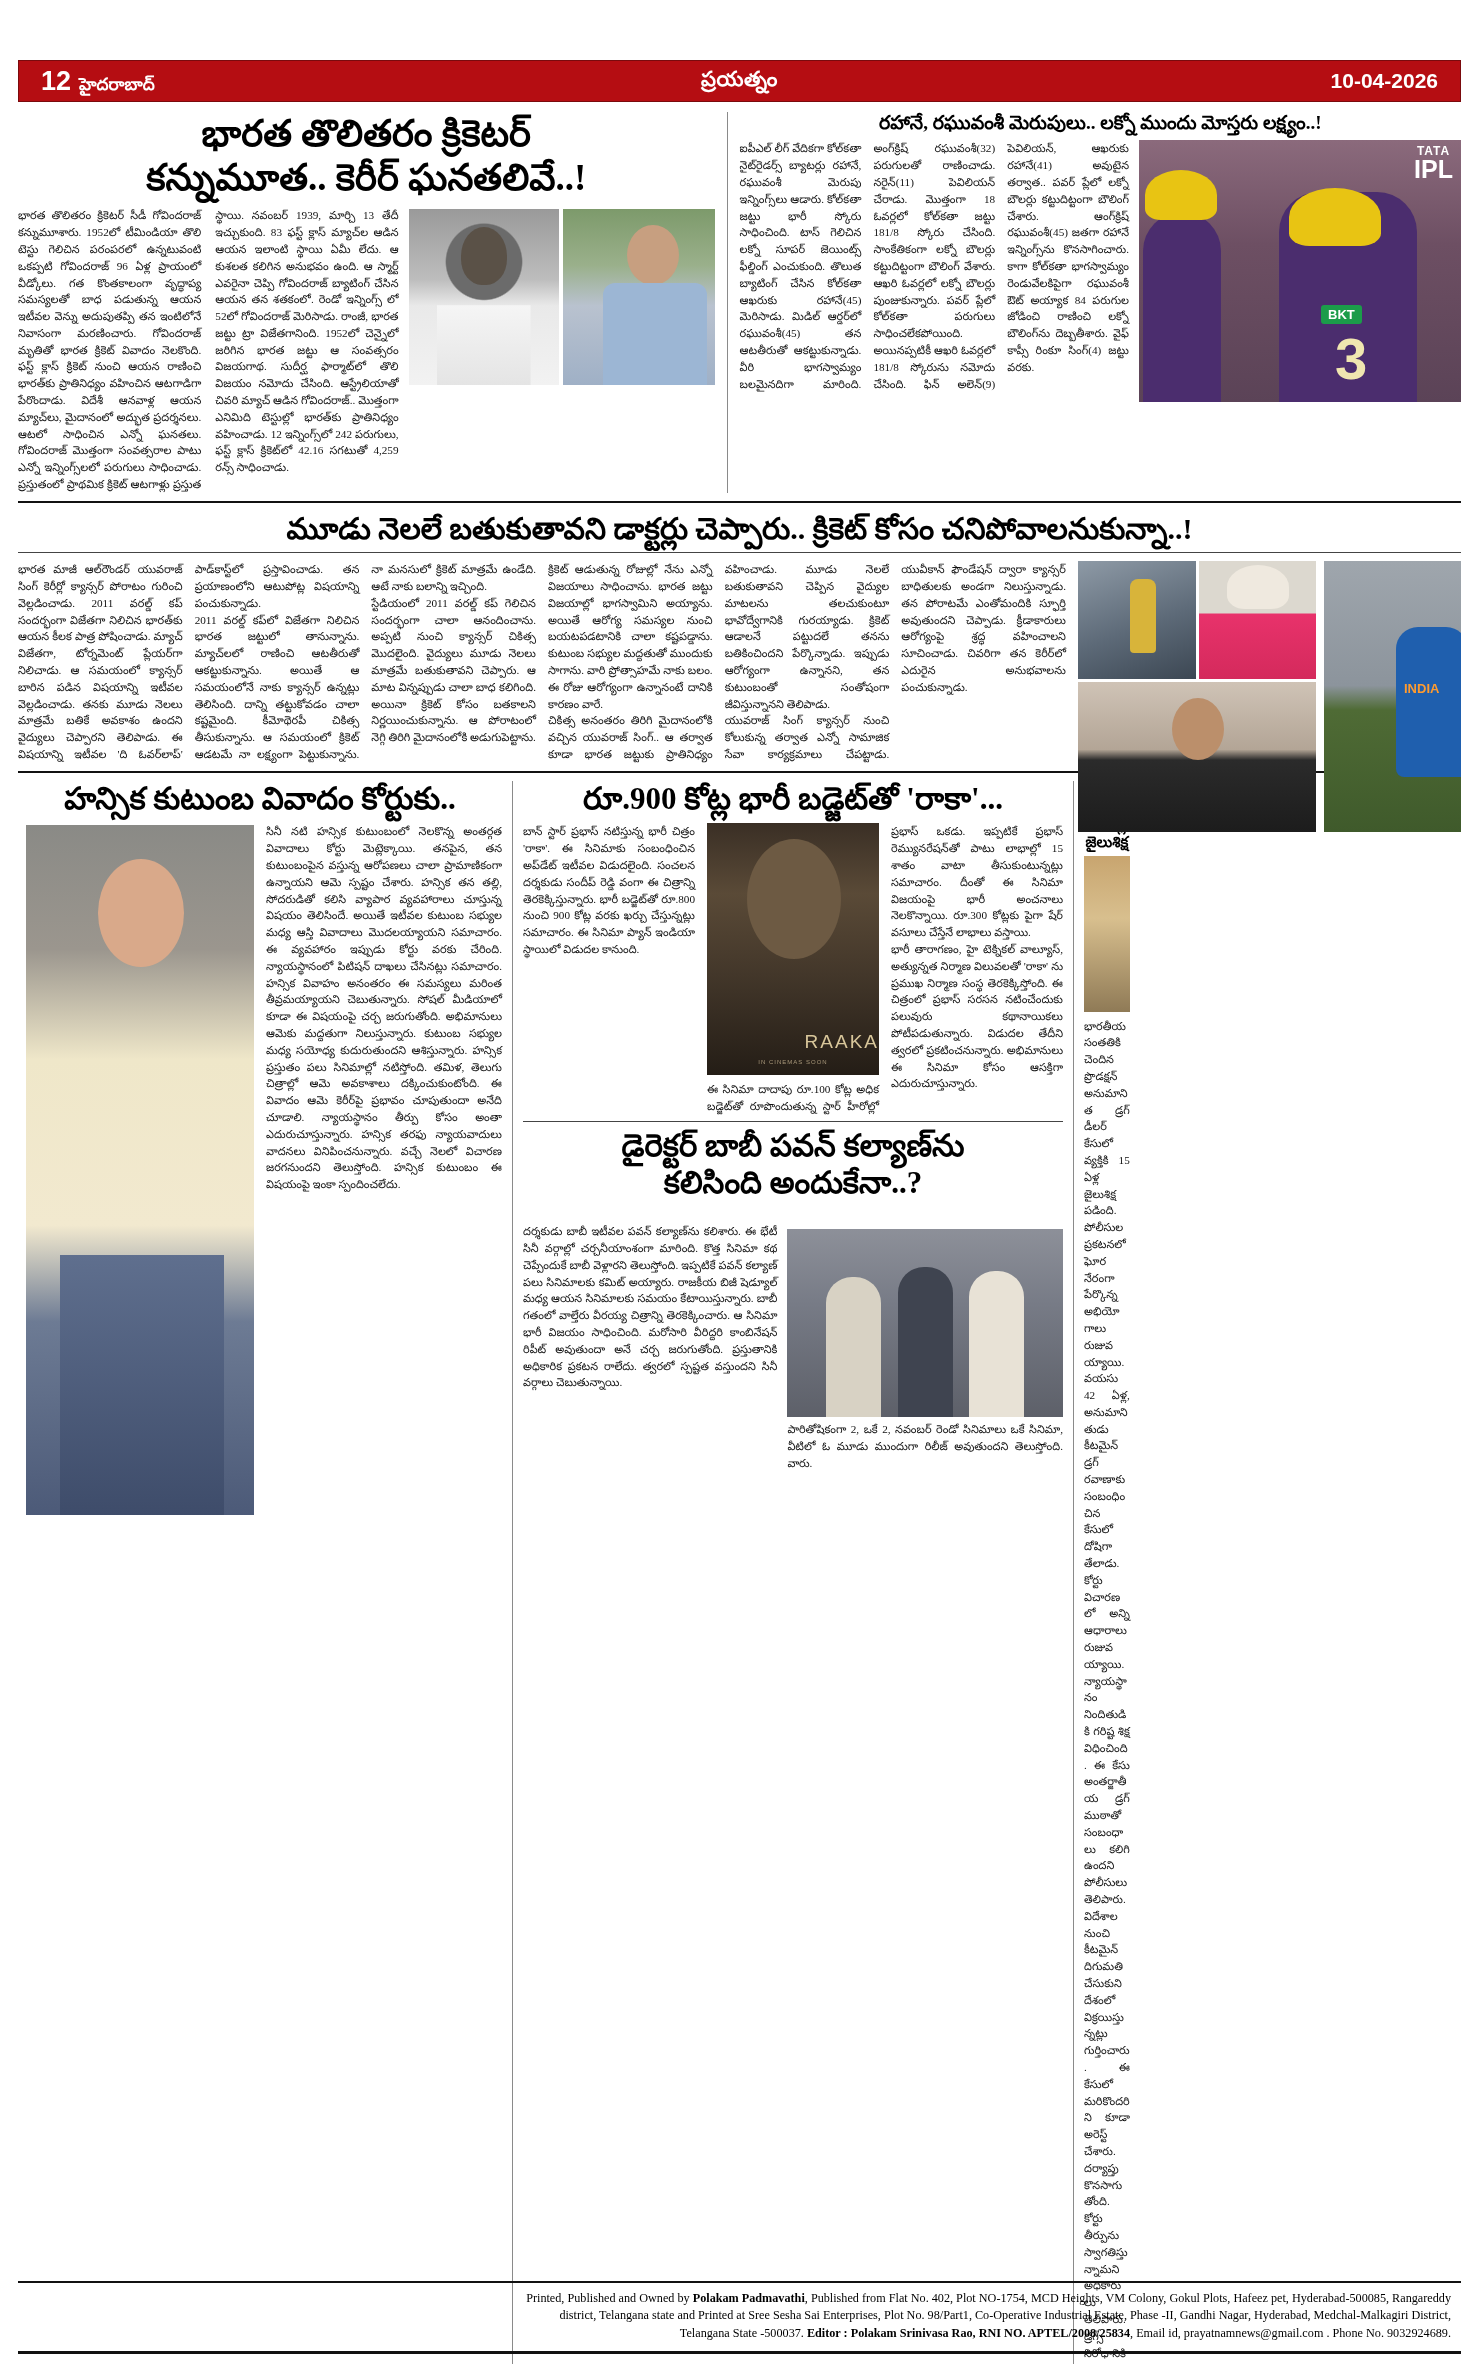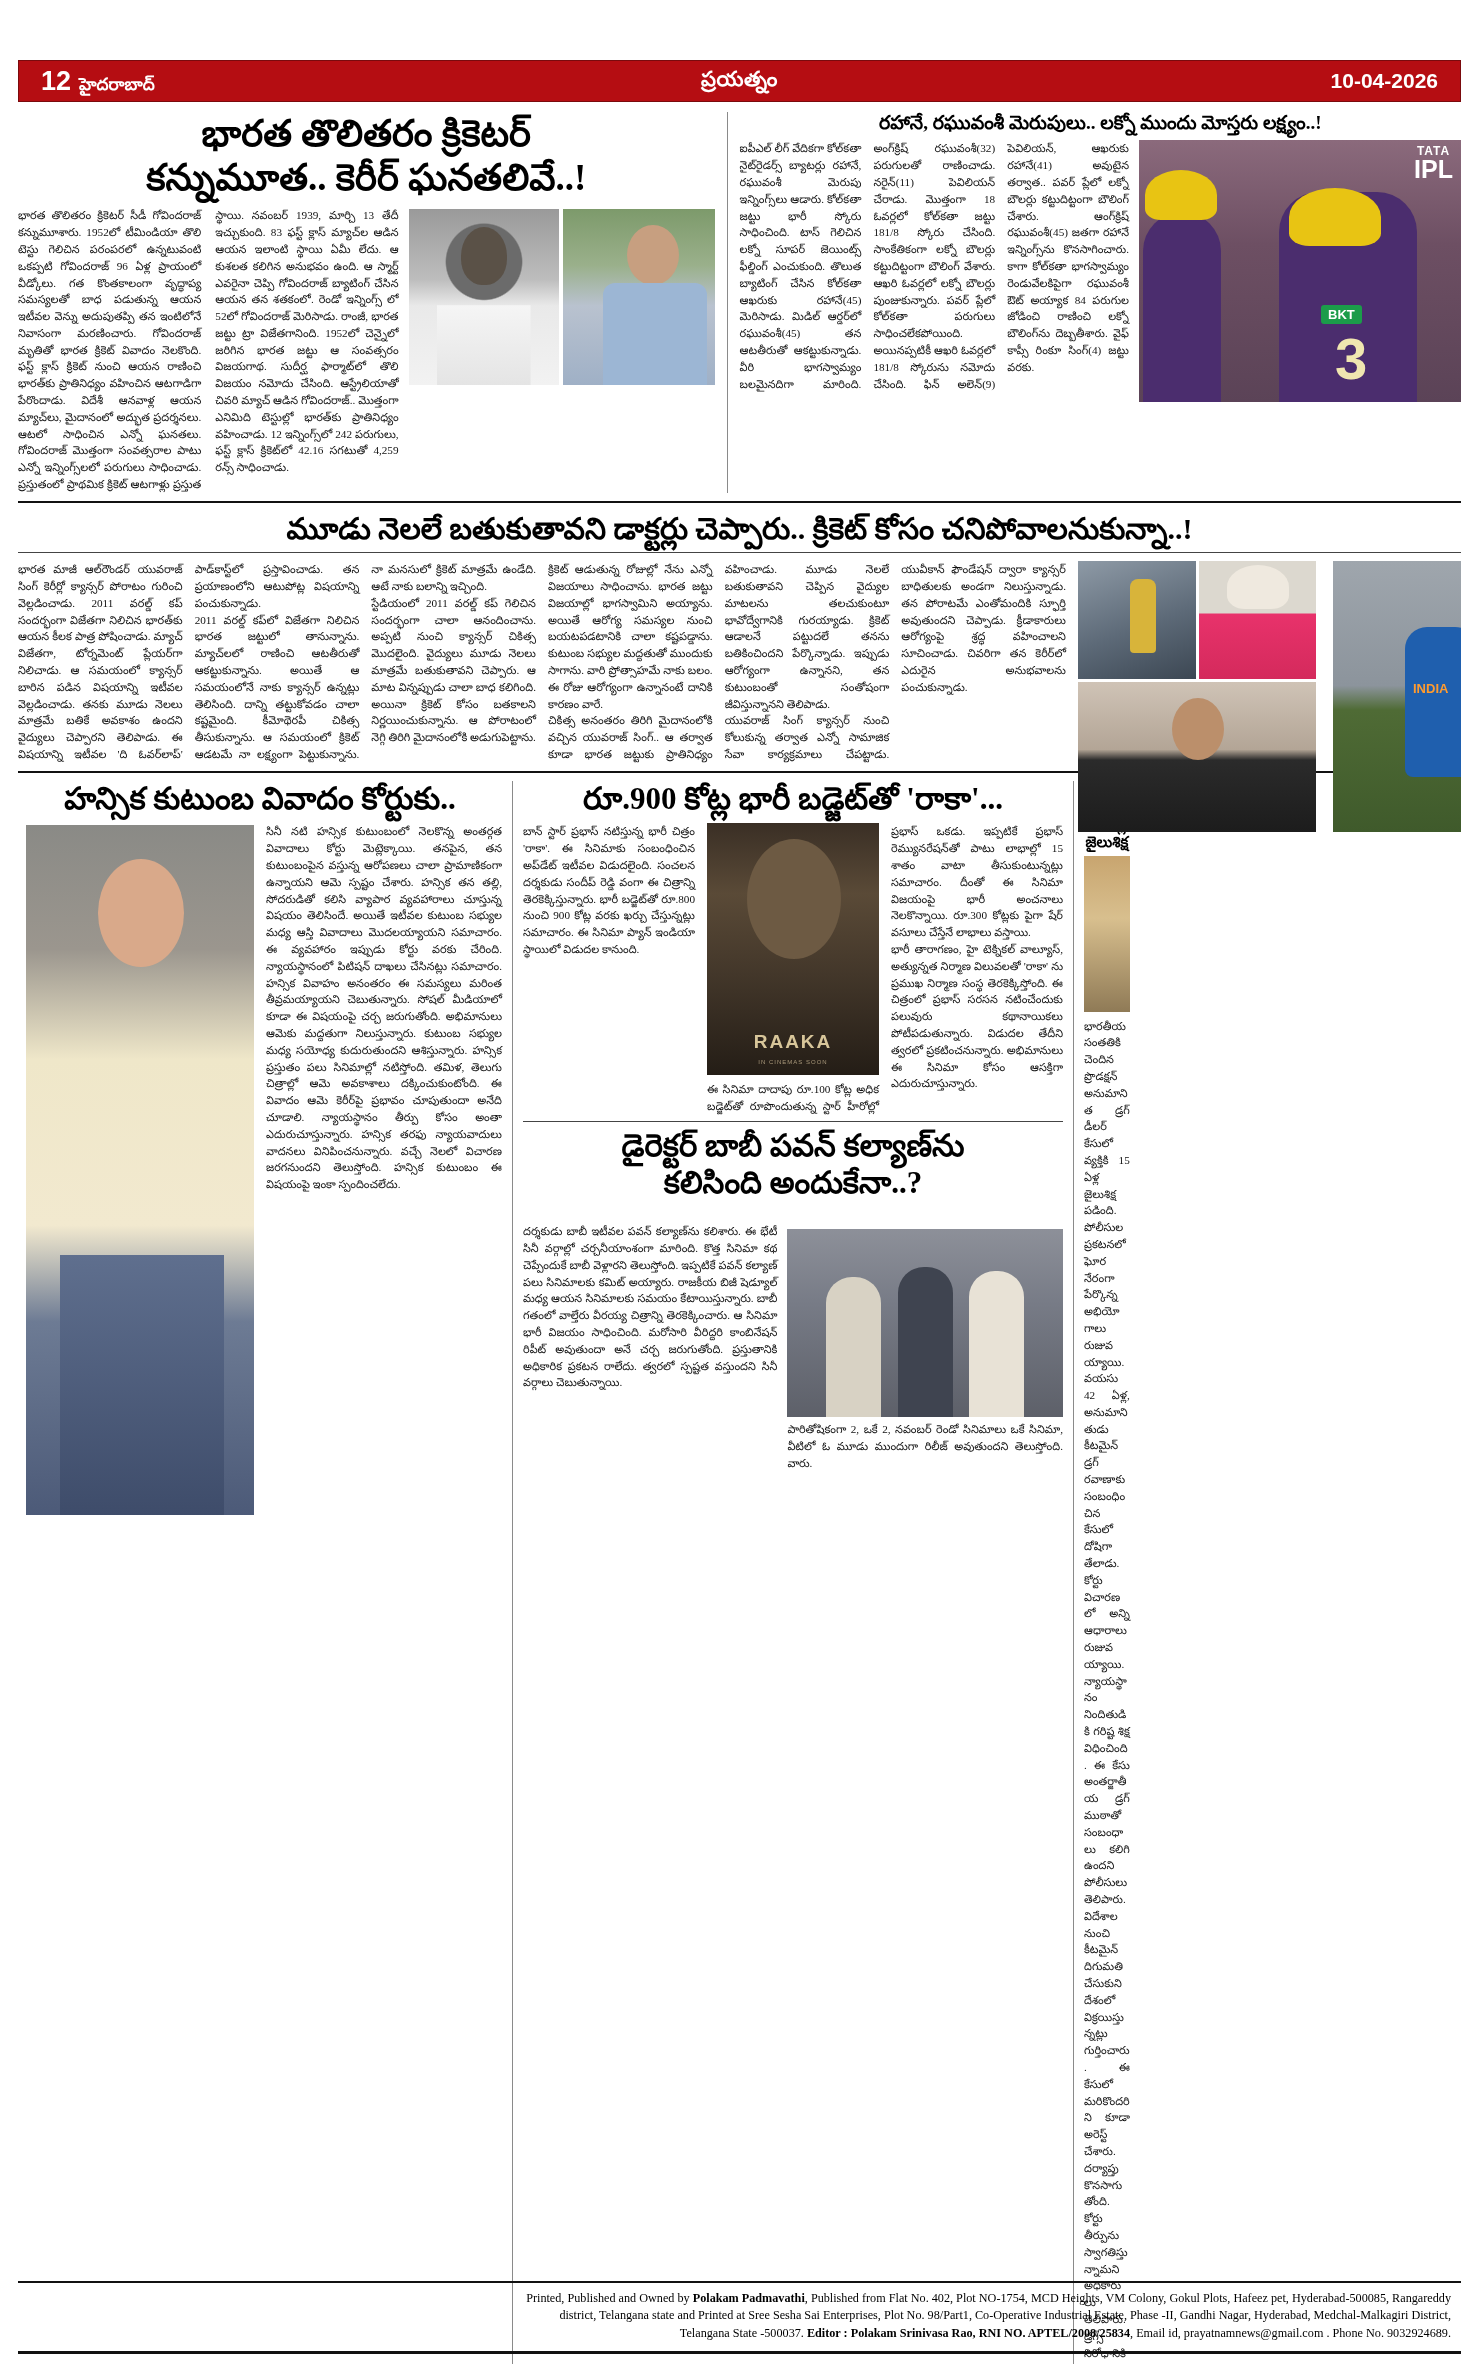--- a/index.html
+++ b/index.html
@@ -115,21 +115,21 @@
   .ipl-logo {
     position:absolute; right:8px; top:6px; color:#fff; text-align:center;
     font-family:"Liberation Sans", sans-serif; line-height:.95;
   }
   .ipl-logo .t { font-size:12px; font-weight:bold; letter-spacing:1px; }
   .ipl-logo .i { font-size:25px; font-weight:bold; }
 
   
   .sec2 { margin-top:6px; }
   .sec2-cols { column-count:6; column-gap:12px; margin-top:8px; }
-  .s2-photos { float:right; width:383px; margin:0 0 8px 12px; display:flex; gap:17px;align-items:center; }
+  .s2-photos { float:right; width:383px; margin:0 0 8px 12px; display:flex; gap:8px;align-items:center; }
   .s2-left-stack { width:238px; display:flex; flex-direction:column; gap:3px; }
   .s2-row { display:flex; gap:3px; }
   .ph-trophy { width:118px; height:118px; background:linear-gradient(160deg,#8e9aa6,#5d6a78 55%,#3c4753); }
   .ph-trophy::after{ content:""; position:absolute; left:52px; top:18px; width:26px; height:74px; background:#d8b43a; border-radius:8px 8px 4px 4px; }
   .ph-bandage { width:117px; height:118px; background:linear-gradient(180deg,#dcd8cf 0 44%,#e8326b 45%,#d42a5c 100%); }
   .ph-bandage::before{ content:""; position:absolute; left:28px; top:4px; width:62px; height:44px; background:#efe9df; border-radius:50% 50% 30% 30%; }
   .ph-yuvi2 { width:238px; height:150px; background:linear-gradient(180deg,#cfc3b6 0%,#b3a596 45%,#2b2b2b 52%,#1c1c1c 100%); }
   .ph-yuvi2::before{ content:""; position:absolute; left:94px; top:16px; width:52px; height:62px; border-radius:50%; background:#bb8f6b; }
   .ph-india { width:214px; height:271px; background:linear-gradient(180deg,#9fa6ad 0%,#8c949c 46%,#4f6b35 55%,#3f5a2b 100%); }
   .ph-india::before{ content:""; position:absolute; left:72px; top:66px; width:72px; height:150px; background:#1f5fae; border-radius:22px 22px 8px 8px; }
@@ -151,22 +151,22 @@
   }
   .ph-hansika::before{ content:""; position:absolute; left:72px; top:34px; width:86px; height:108px; border-radius:50%; background:#d9a98a; }
   .ph-hansika::after{ content:""; position:absolute; left:34px; top:430px; width:164px; height:260px; background:linear-gradient(180deg,#5f6f8e,#3e4c6a); }
 
   .s3b-cols { column-count:3; column-gap:12px; margin-top:6px; }
   .ph-raaka {
     width:172px; height:252px; margin:2px auto 6px auto;
     background:linear-gradient(180deg,#3a2f25 0%,#5a4a37 28%,#43372a 60%,#241d16 100%);
   }
   .ph-raaka .ttl {
-    position:absolute; bottom:22px; left:0; right:0; text-align:center;
-    color:#d8c69a; font-size:19px; font-weight:bold; letter-spacing:2px;
+    position:absolute; bottom:22px; left:0; right:0; text-align:right;
+    color:#d8c69a; font-size:19px; font-weight:normal; letter-spacing:2px;
     font-family:"Liberation Sans", sans-serif;
   }
   .ph-raaka .sub {
     position:absolute; bottom:10px; left:0; right:0; text-align:center;
     color:#a8977a; font-size:6px; letter-spacing:1px;
     font-family:"Liberation Sans", sans-serif;
   }
   .ph-raaka::before{ content:""; position:absolute; left:40px; top:16px; width:94px; height:120px; border-radius:50%; background:#6d5a43; }
 
   .ph-trio {

